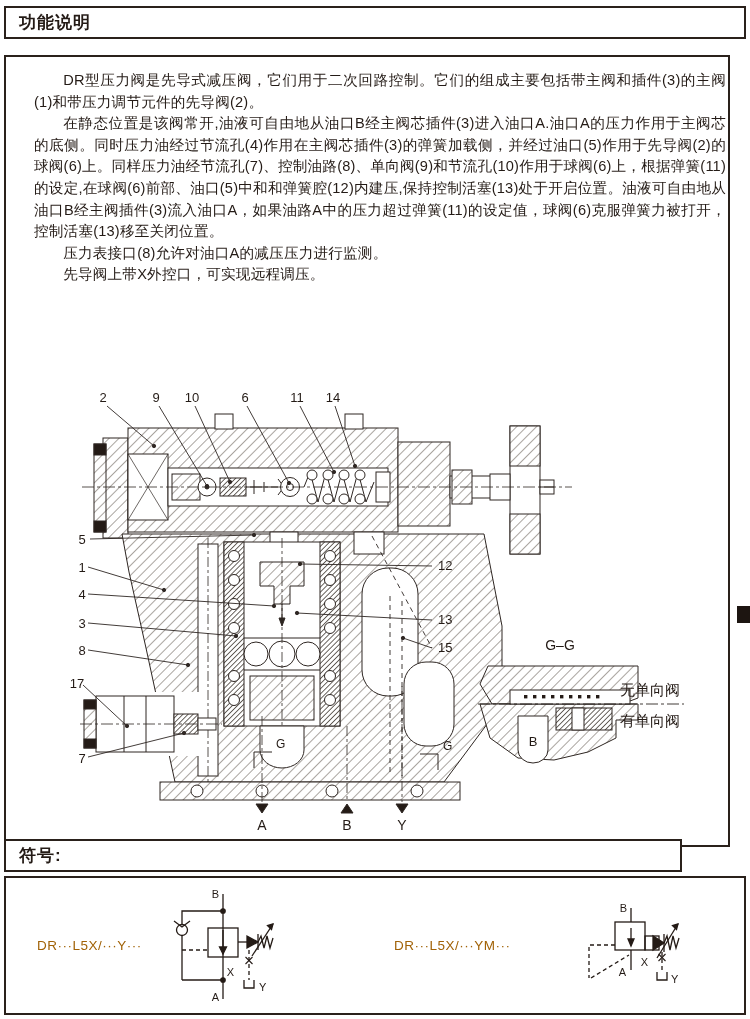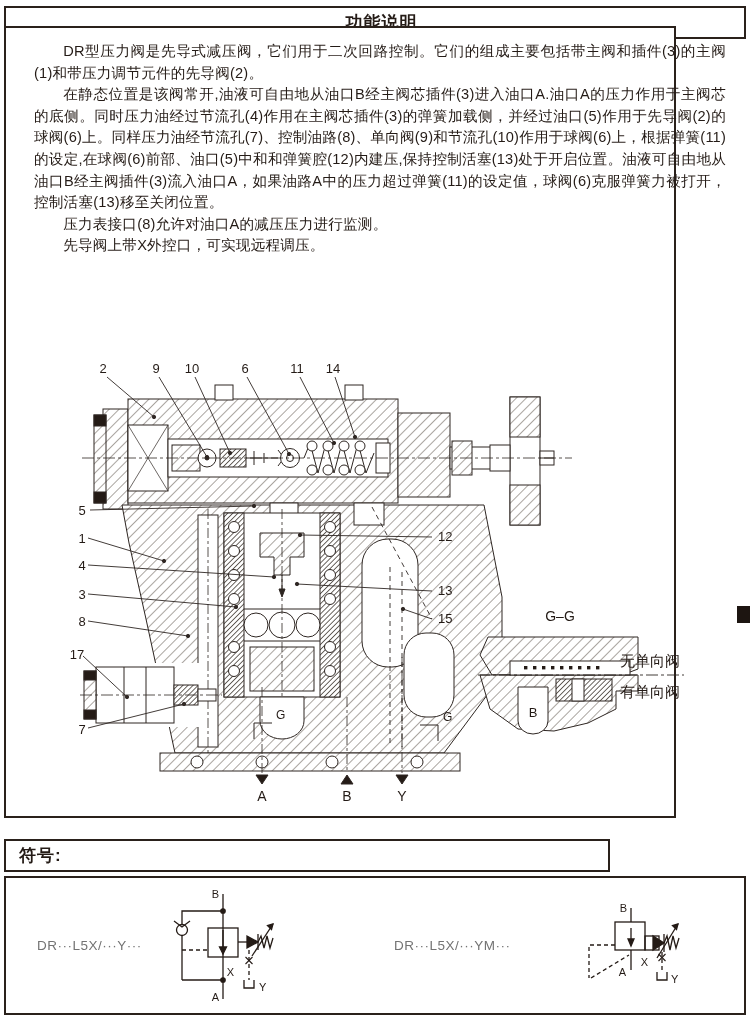--- a/index.html
+++ b/index.html
@@ -1,27 +1,27 @@
 <!DOCTYPE html>
 <html><head>
 <meta charset="utf-8">
 <style>
   * { margin:0; padding:0; box-sizing:border-box; }
   html,body { width:750px; height:1019px; }
   body { position:relative; background:#ffffff; font-family:"Liberation Sans",sans-serif; color:#241b16; overflow:hidden; }
   .frame { position:absolute; border:2px solid #2a211b; background:#fff; }
-  #title1 { left:4px; top:6px; width:742px; height:33px;text-align:center; }
-  #mainbox { left:4px; top:26px; width:672px; height:792px;padding-left:34px; }
-  #title2 { left:4px; top:839px; width:606px; height:33px; }
+  #title1 { left:4px; top:6px; width:742px; height:33px; }
+  #mainbox { left:4px; top:55px; width:726px; height:792px;padding-left:34px; }
+  #title2 { left:4px; top:839px; width:678px; height:33px; }
   #symbox  { left:4px; top:876px; width:742px; height:139px; }
   .btitle { font-weight:bold; font-size:17px; line-height:29px; padding-left:13px; letter-spacing:1px; }
   #textblock { position:absolute; left:28px; top:13px; width:692px; }
   #textblock p { font-size:14.6px; line-height:21.6px; text-indent:2em; letter-spacing:0.2px; text-align:justify; }
   #diagram { position:absolute; left:26px; top:329px; width:700px; height:460px; }
-  .modelLabel { position:absolute; font-size:13.5px; letter-spacing:0.5px; color:#737373; }
+  .modelLabel { position:absolute; font-size:13.5px; letter-spacing:0.5px; color:#a16207; }
   #model1 { left:31px; top:60px; }
   #model2 { left:388px; top:60px; }
   #sym1 { position:absolute; left:159px; top:2px; }
   #sym2 { position:absolute; left:544px; top:0px; }
   #edgeMarker { position:absolute; left:737px; top:606px; width:13px; height:17px; background:#1d1511; }
   svg text { fill:#241b16; }
 </style>
 </head>
 <body>
 

